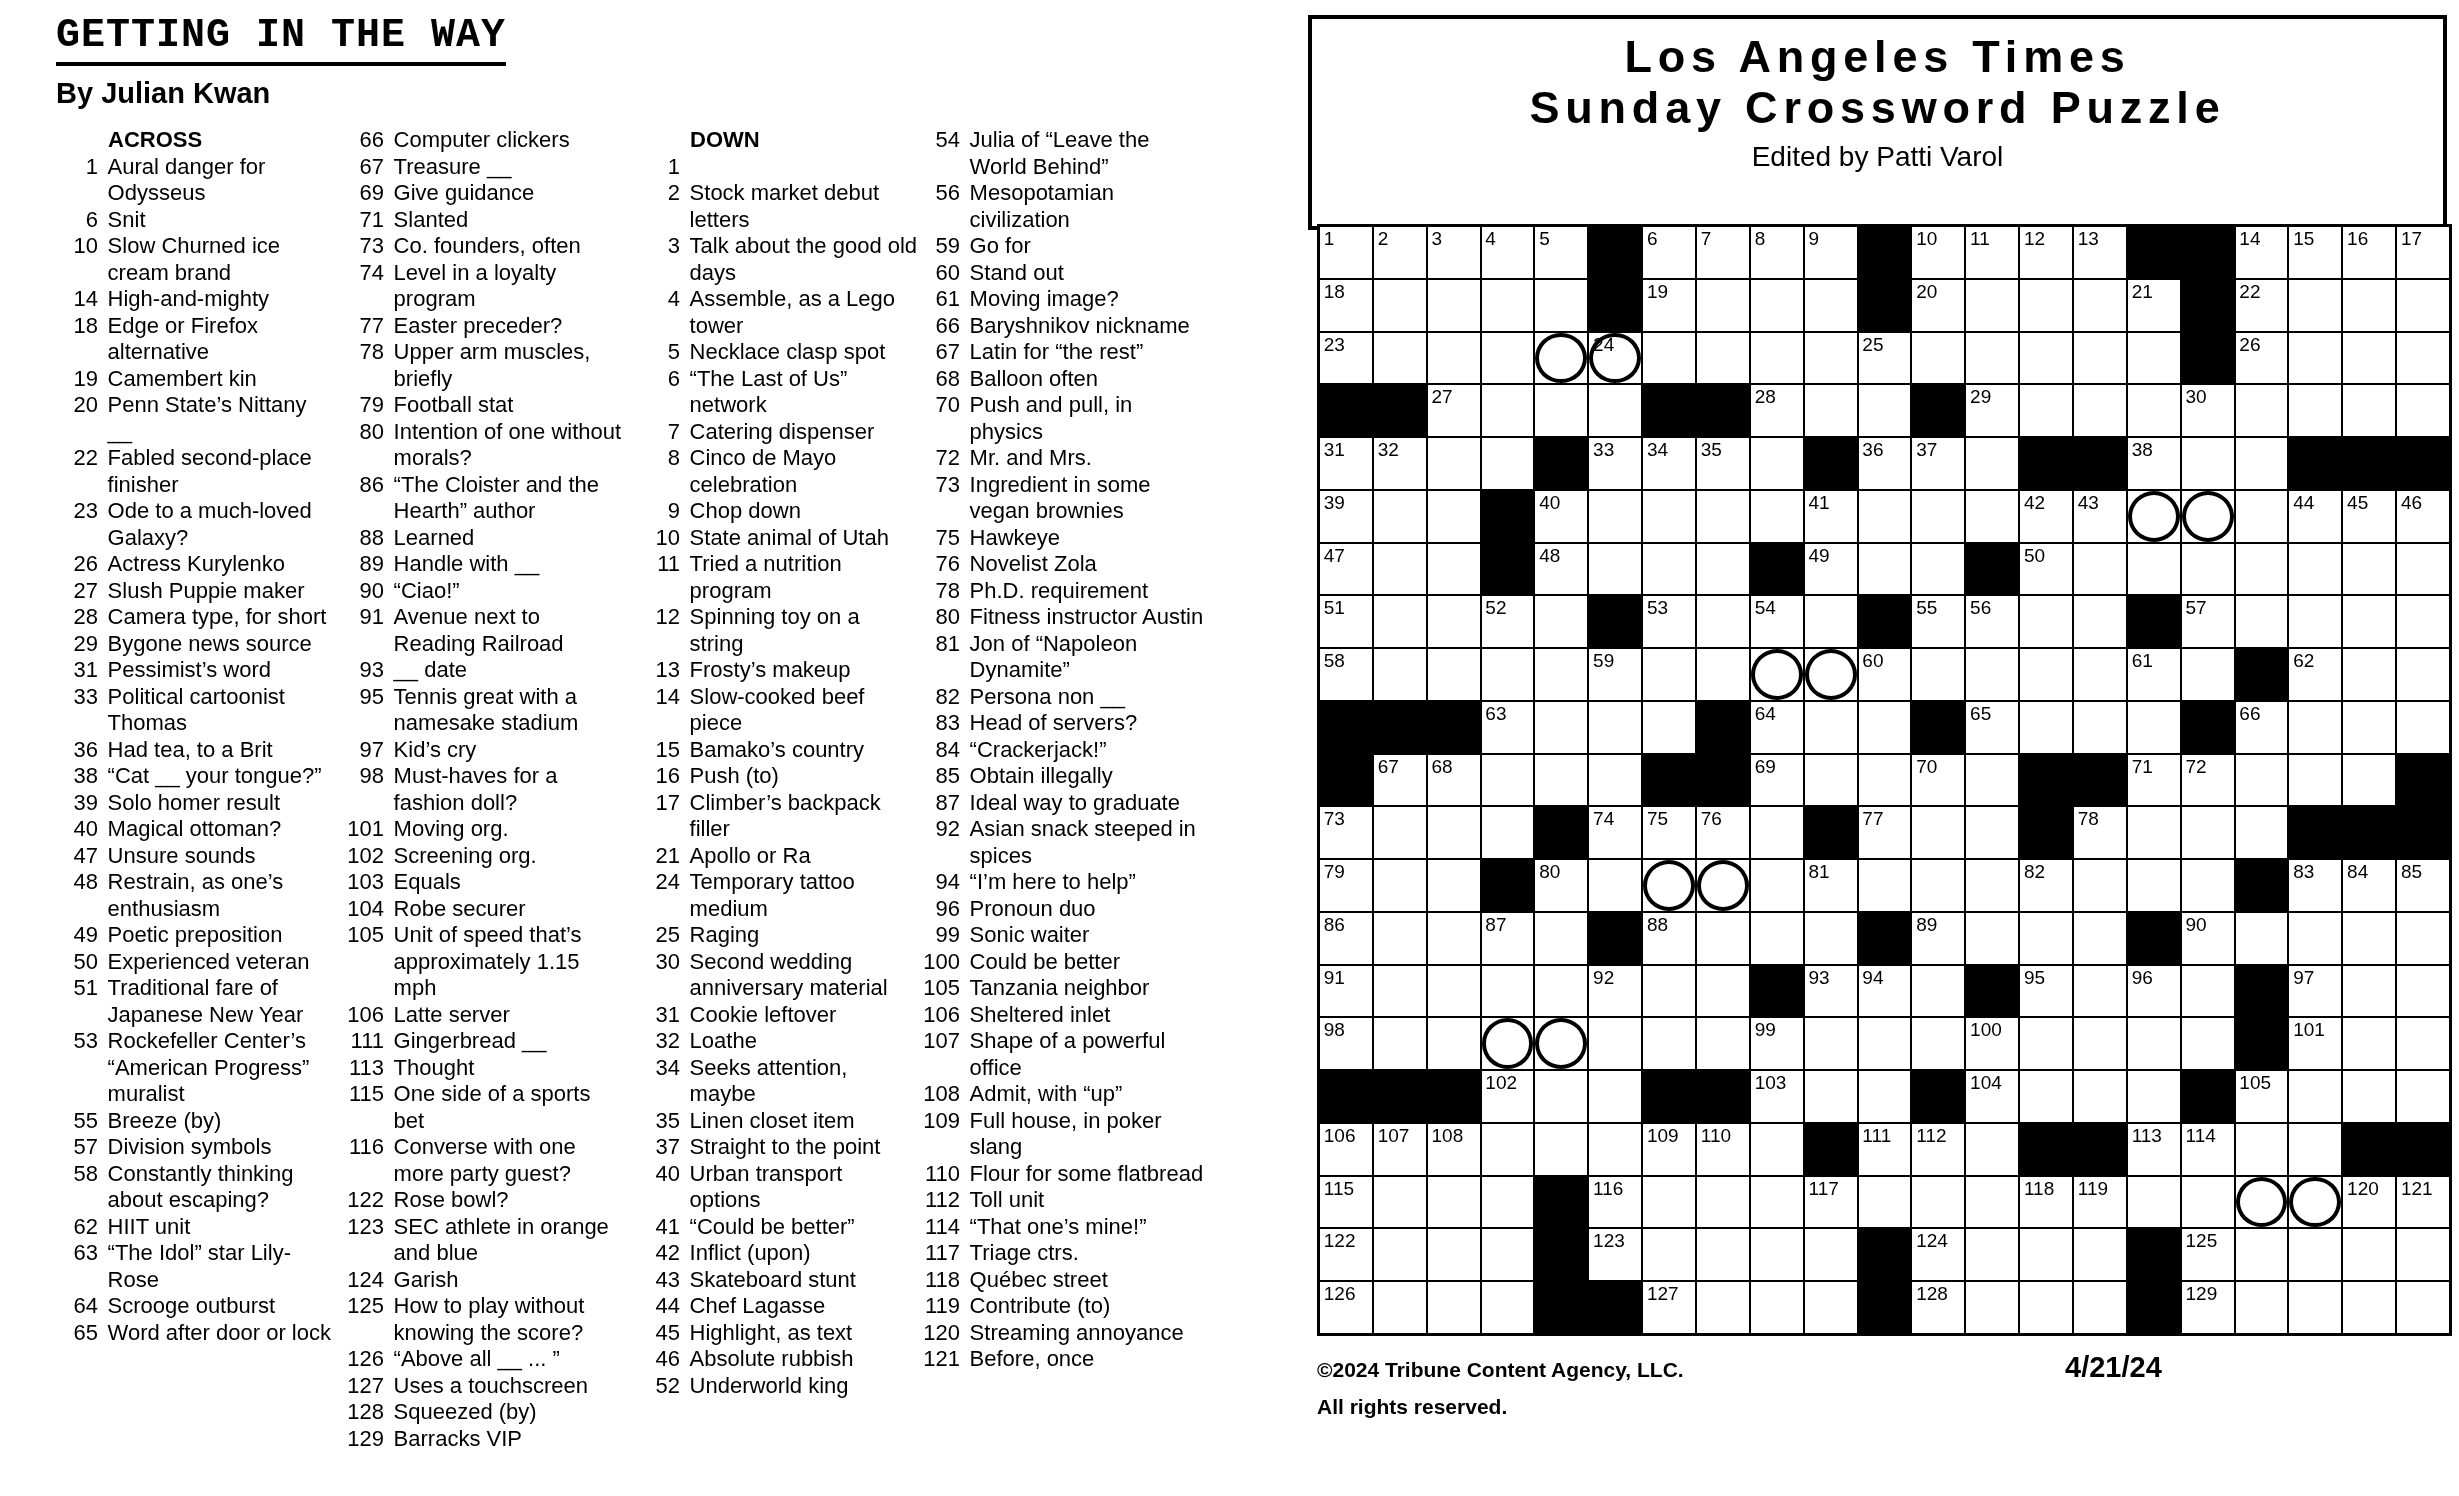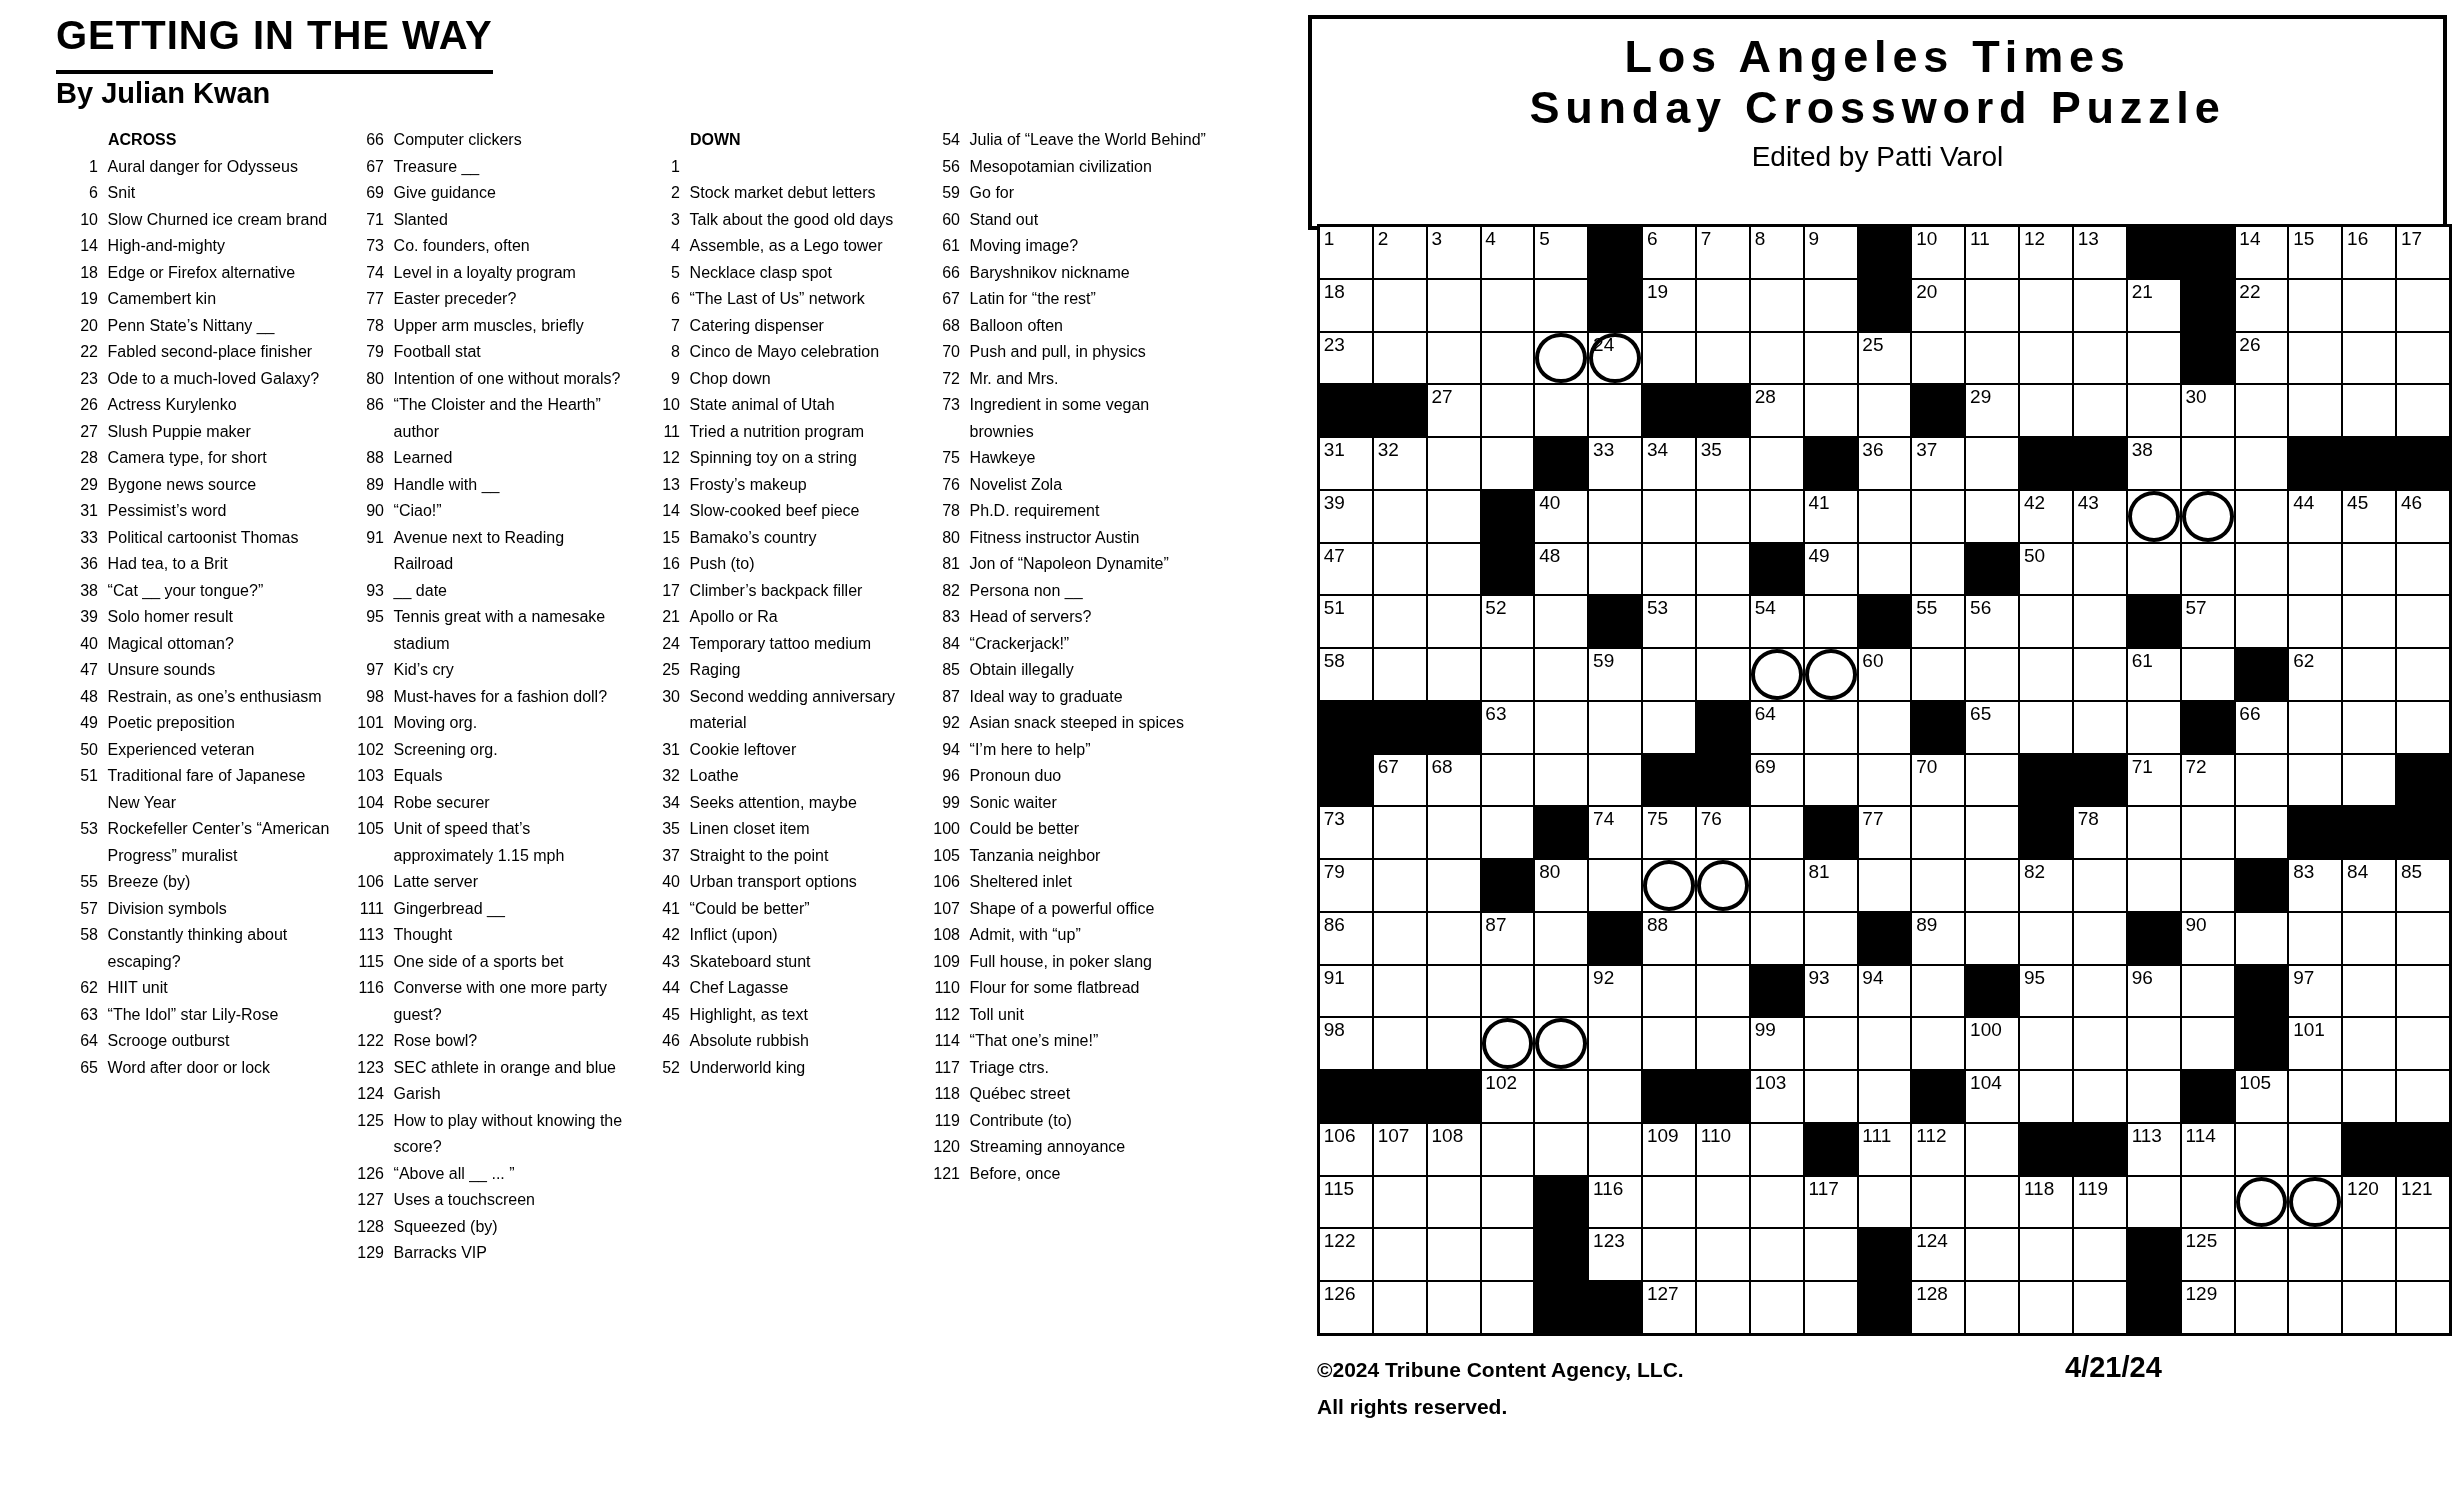--- a/index.html
+++ b/index.html
@@ -1,23 +1,23 @@
 <!DOCTYPE html>
 <html><head>
 <meta charset="utf-8">
 <style>
   html,body{margin:0;padding:0;background:#fff;}
   body{width:2459px;height:1497px;position:relative;overflow:hidden;
        font-family:"Liberation Sans",sans-serif;color:#000;}
 
   .page-title{position:absolute;left:56px;top:13.4px;font-size:40px;font-weight:bold;
-      letter-spacing:1px;border-bottom:4.8px solid #000;padding-bottom:12px;display:inline-block;}
+      letter-spacing:1px;border-bottom:4.8px solid #000;padding-bottom:4px;display:inline-block;font-family:Liberation Mono, monospace;}
   .byline{position:absolute;left:56px;top:77px;font-size:29px;font-weight:bold;}
 
-  .clue-col{position:absolute;top:127px;width:281px;font-size:16px;line-height:26.5px;}
+  .clue-col{position:absolute;top:127px;width:281px;font-size:22px;line-height:26.5px;}
   #col0{left:56px;} #col1{left:342px;} #col2{left:638px;} #col3{left:918px;width:290px;}
   .clue-header{font-weight:bold;margin-left:52px;}
   .clue{display:flex;}
   .cnum{flex:none;width:42px;text-align:right;padding-right:9.6px;}
   .ctxt{flex:1;}
 
   .puzzle-box{position:absolute;left:1308px;top:15.4px;width:1139px;height:215px;
       border:4.8px solid #000;box-sizing:border-box;text-align:center;}
   .pb-line{font-size:45px;font-weight:bold;letter-spacing:5.8px;line-height:51px;}
   .pb-line1{margin-top:11.5px;}

